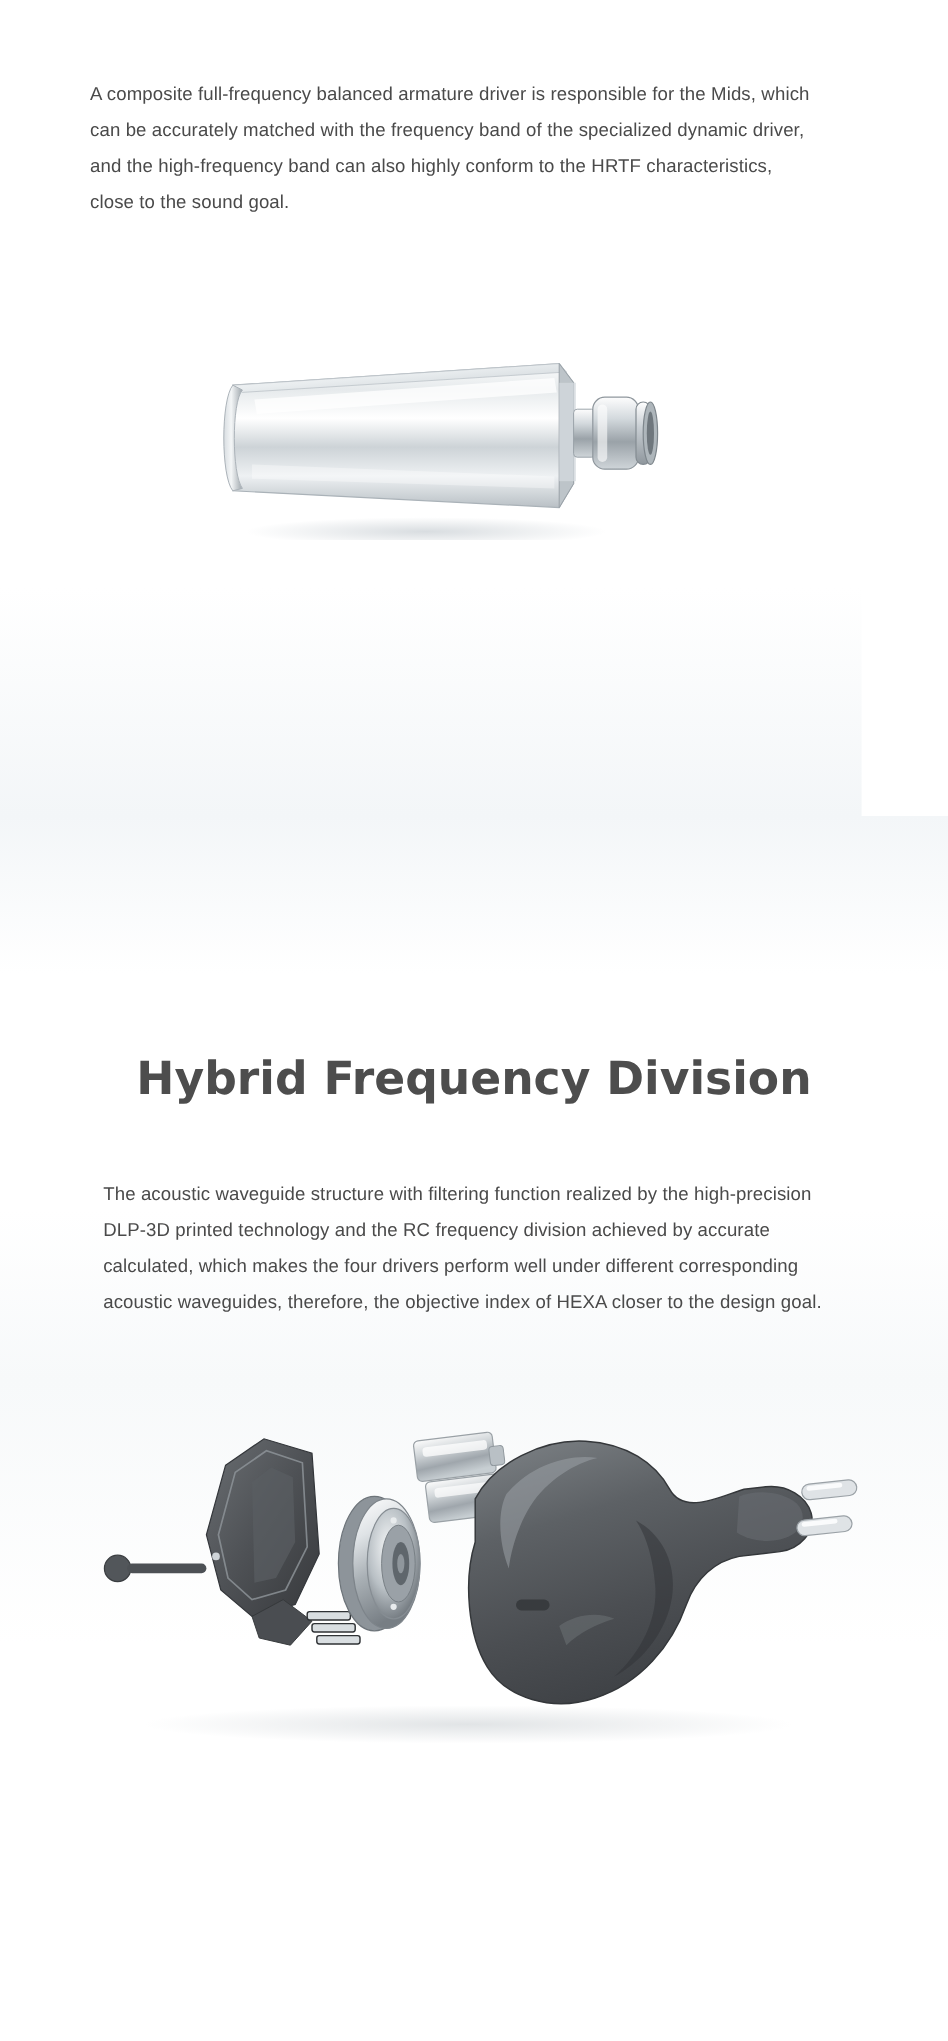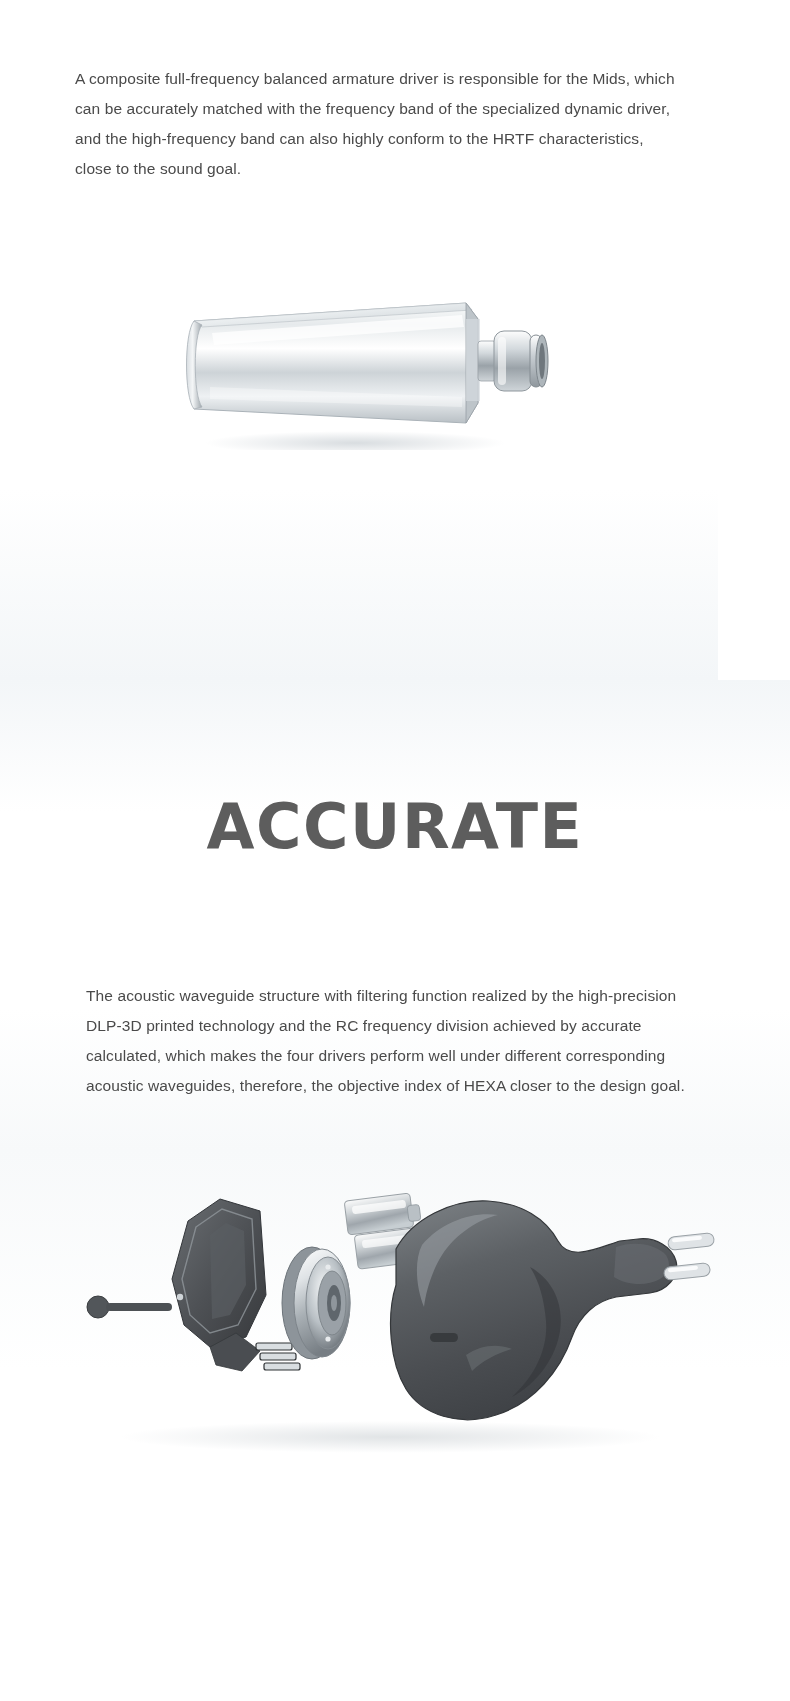--- a/index.html
+++ b/index.html
@@ -182,22 +182,22 @@
         <rect x="350" y="60" width="12" height="52" rx="6" fill="url(#tipGrad)" stroke="#848c92" stroke-width="1"></rect>
 
         <ellipse cx="362" cy="86" rx="6" ry="26" fill="#aeb6bb" stroke="#7e868c" stroke-width="1"></ellipse>
         <ellipse cx="362" cy="86" rx="3" ry="18" fill="#6f777d"></ellipse>
       </svg>
     </div>
   </div>
 
   <div class="section-two">
 
-    <h1 class="headline">ACCURATE</h1>
-
+
+    <h2 class="subheadline">Hybrid Frequency Division</h2>
 
     <p class="paragraph body-paragraph">The acoustic waveguide structure with filtering function realized by the high-precision DLP-3D printed technology and the RC frequency division achieved by accurate calculated, which makes the four drivers perform well under different corresponding acoustic waveguides, therefore, the objective index of HEXA closer to the design goal.</p>
   </div>
 
   <div class="section-three">
 
     <div class="exploded-view">
       <svg width="670" height="300" viewBox="0 0 670 300" xmlns="http://www.w3.org/2000/svg">
         <defs>
           <linearGradient id="shellGrad" x1="0" y1="0" x2="0.4" y2="1">

